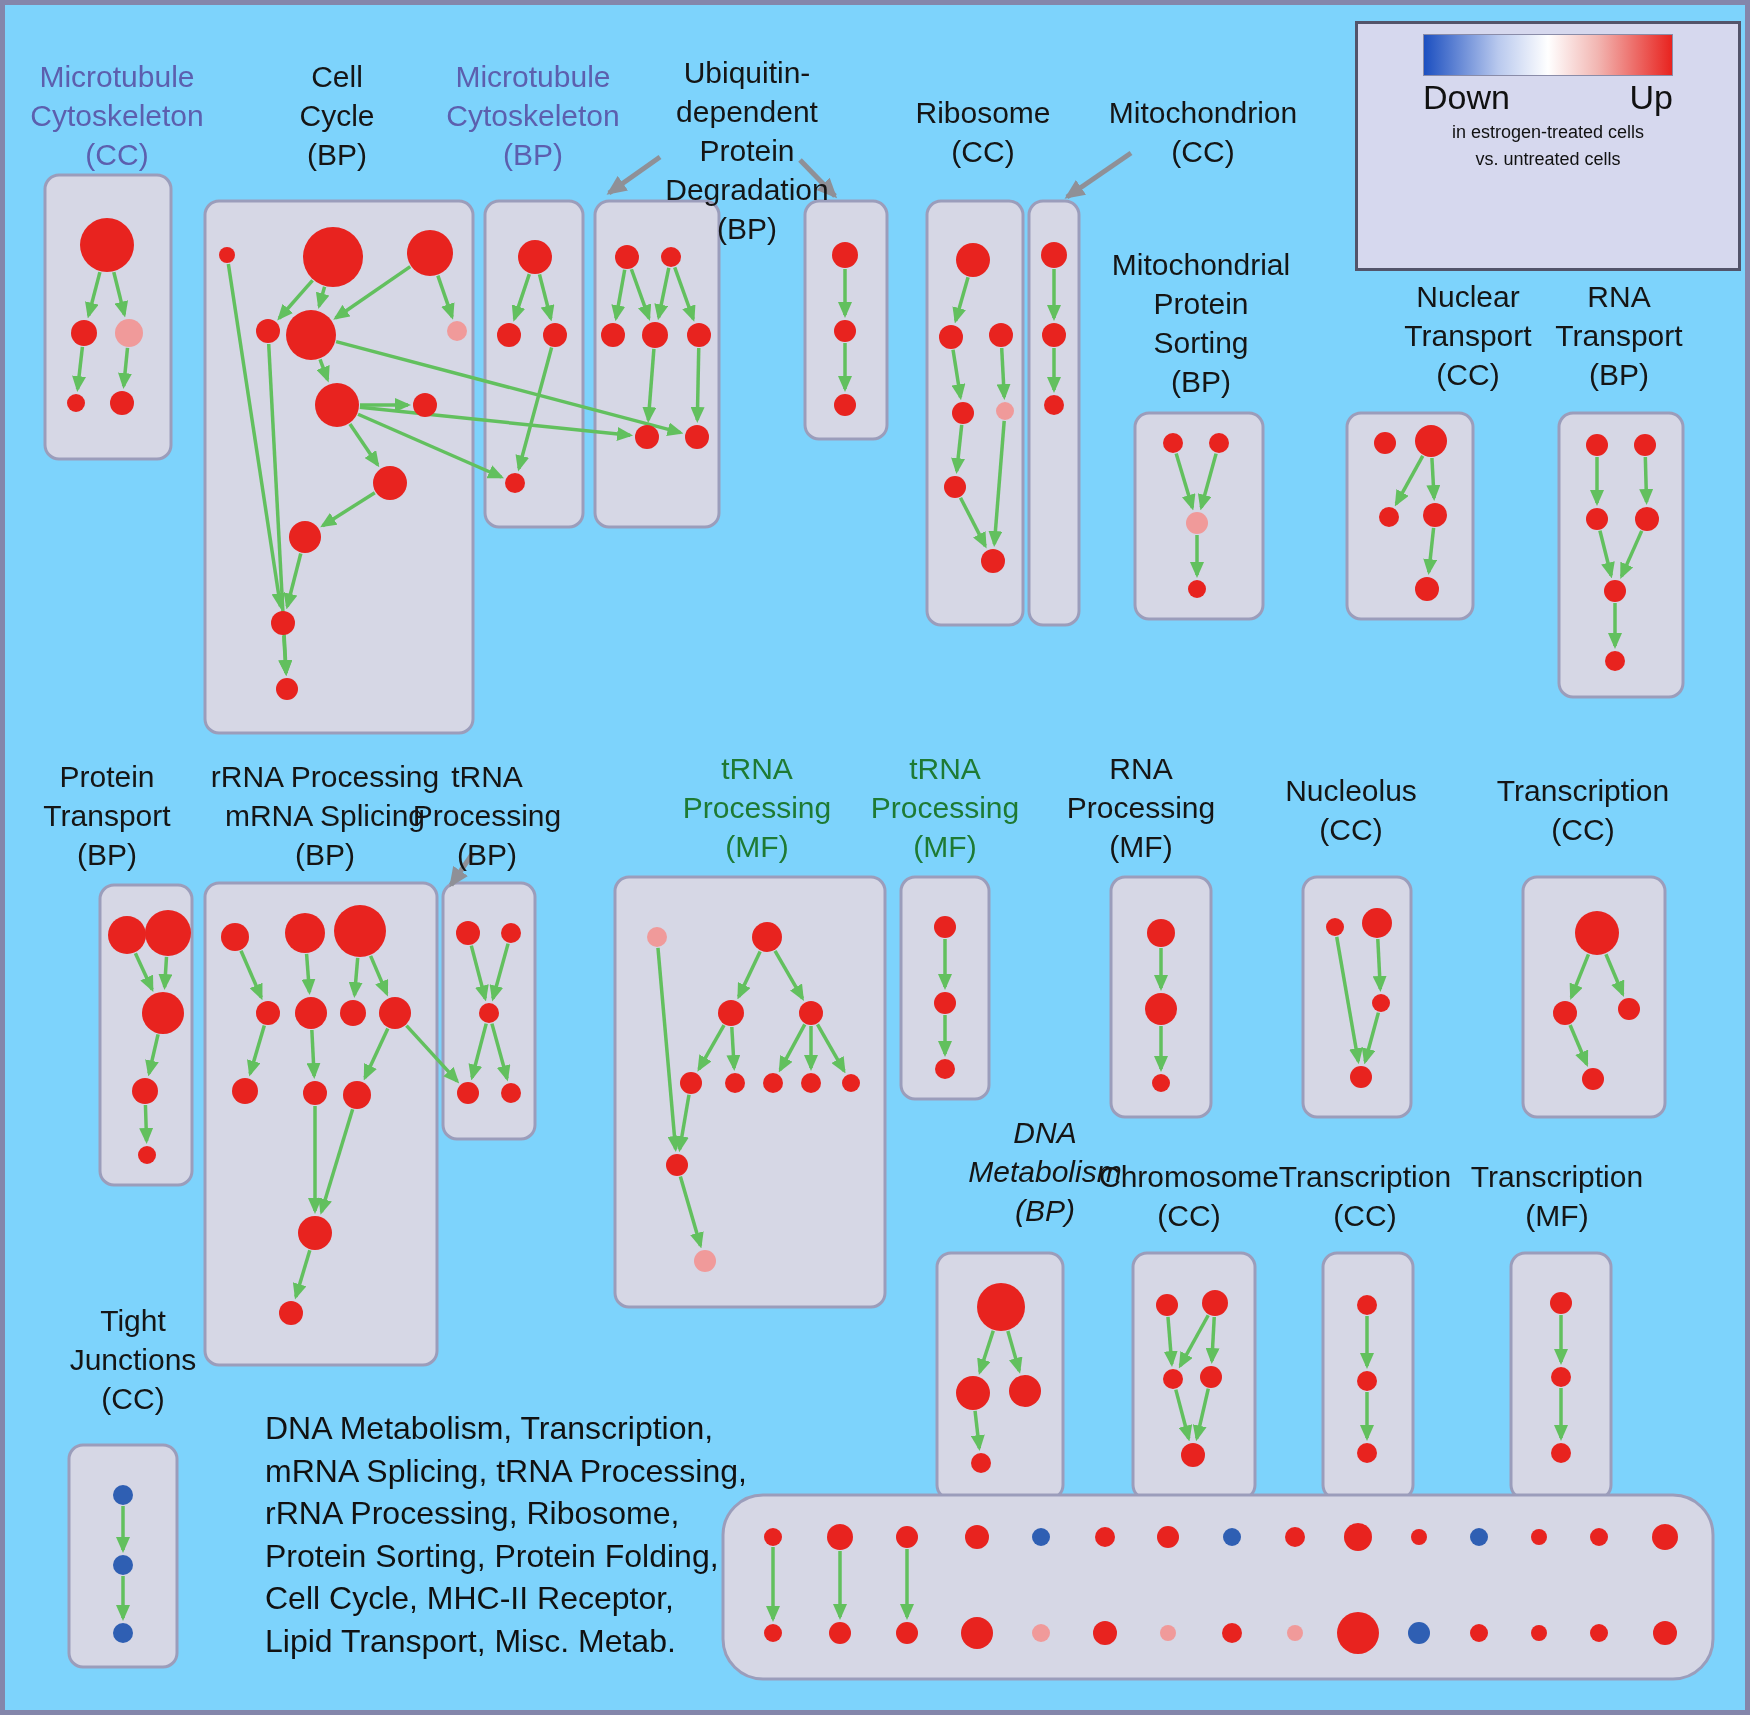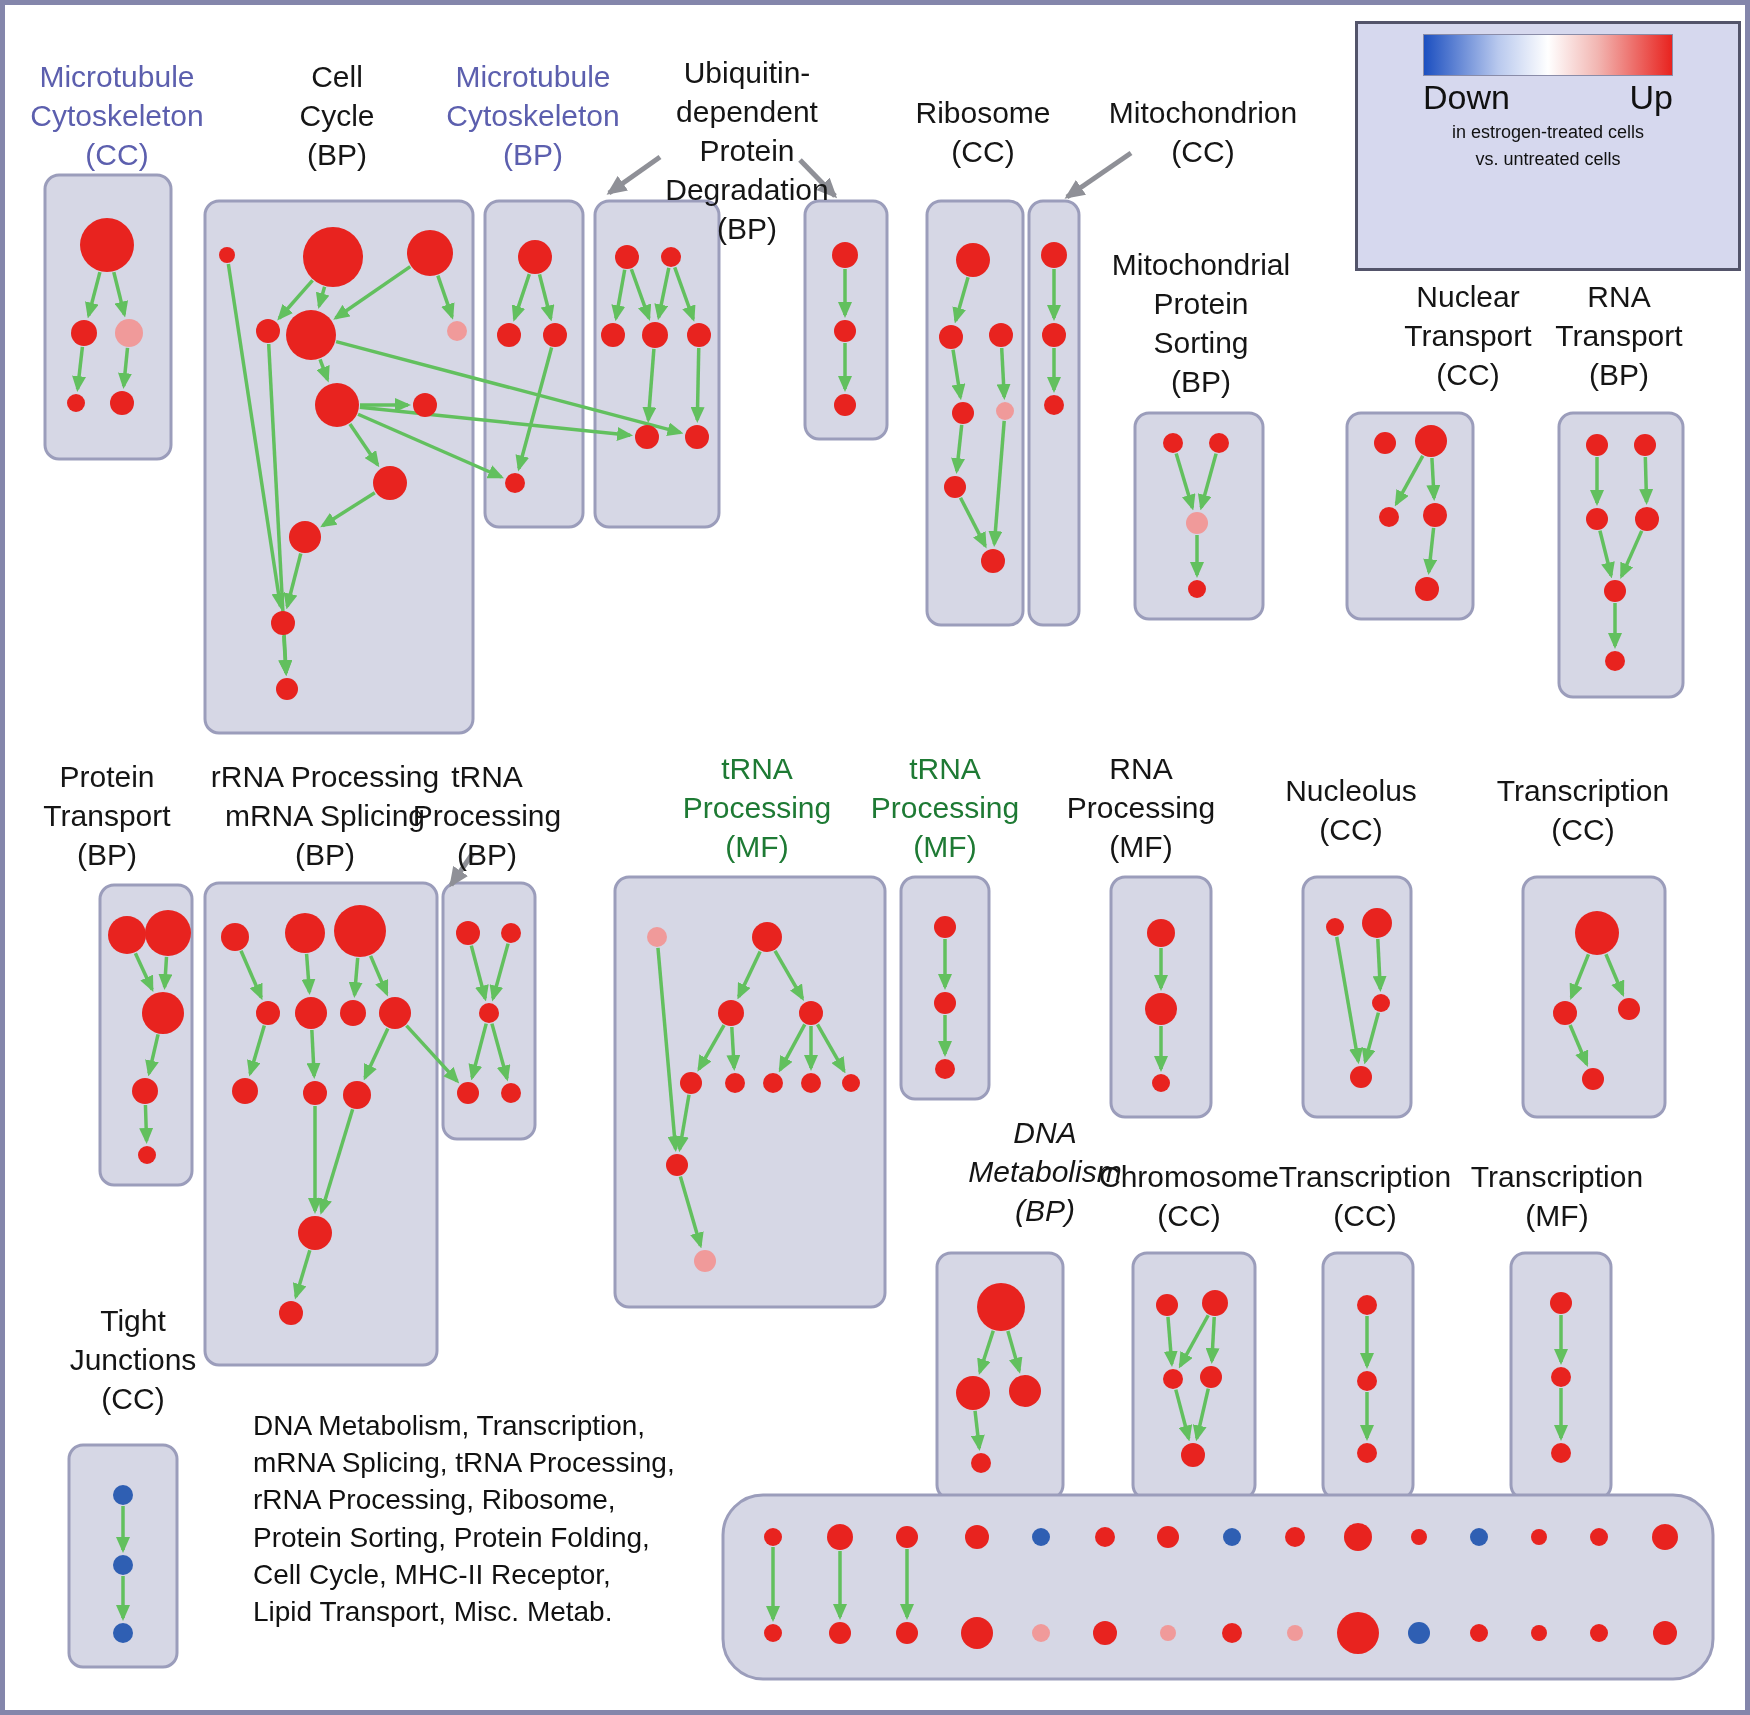--- a/index.html
+++ b/index.html
@@ -1,23 +1,23 @@
 <!DOCTYPE html>
 <html><head>
 <meta charset="utf-8">
 <style>
   * { margin:0; padding:0; box-sizing:border-box; }
   body { background:#9b9db8; font-family:"Liberation Sans", sans-serif; }
-  #stage { position:relative; width:1750px; height:1715px; background:#ffffff;
+  #stage { position:relative; width:1750px; height:1715px; background:#7dd3fc;
            border:5px solid #8486ab; overflow:hidden; }
   #diagram-svg { position:absolute; left:0; top:0; }
   #labels-layer { position:absolute; left:0; top:0; width:100%; height:100%; pointer-events:none; }
   .cluster-label { position:absolute; transform:translateX(-50%); text-align:center;
                    white-space:pre-line; font-size:30px; line-height:1.3; color:#151515; }
-  .notes { position:absolute; left:248px; top:1402px; font-size:28px; line-height:1.33;
+  .notes { position:absolute; left:260px; top:1402px; font-size:32px; line-height:1.33;
            white-space:pre-line; color:#111; }
   .legend { position:absolute; left:1350px; top:16px; width:386px; height:250px;
             background:#d6d8ee; border:3px solid #53546a; }
   .legend-title { text-align:center; font-size:30px; margin-top:12px; color:#111; }
   .legend-bar { width:250px; height:42px; margin:10px auto 0; border:1px solid #8a8ca8; }
   .legend-updown { width:250px; margin:2px auto 0; display:flex; justify-content:space-between;
                    font-size:34px; color:#111; }
   .legend-sub { text-align:center; font-size:18px; color:#111; margin-top:4px; line-height:1.25; }
 </style>
 </head>

